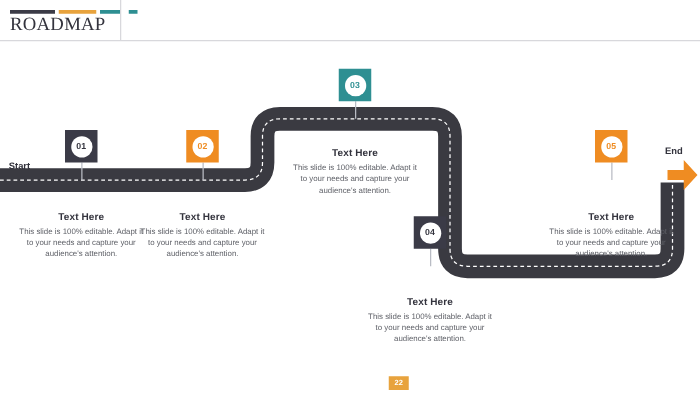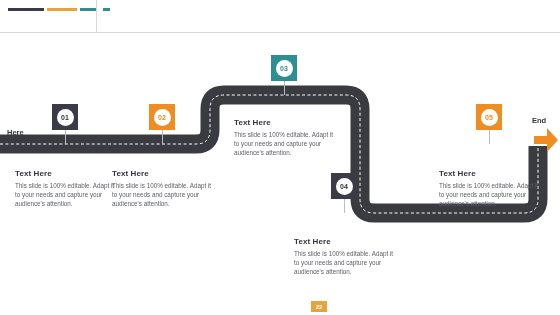--- a/index.html
+++ b/index.html
@@ -37,21 +37,21 @@
     font-size:7px;font-weight:bold;color:#33333d;letter-spacing:.2px;
   }
   .m-navy{background:#3b3b47;}
   .m-gold{background:#ef8c22;}
   .m-teal{background:#2e8f92;}
   .m-gold .disc{color:#ef8c22;}
   .m-teal .disc{color:#2e8f92;}
   .stem{position:absolute;width:1px;background:#b9bcc4;}
 
   
-  .txt-block{position:absolute;width:100px;text-align:left;}
+  .txt-block{position:absolute;width:100px;text-align:center;}
   .txt-head{
     font-size:8px;font-weight:bold;color:#33333d;
     margin-bottom:3px;letter-spacing:.1px;
   }
   .txt-body{font-size:6.3px;line-height:1.45;color:#5d5f66;}
 
   
   .edge-label{position:absolute;font-size:7.5px;font-weight:bold;color:#33333d;}
   #start-label{left:7px;top:92px;}
   #end-label{left:532px;top:80px;}
@@ -66,20 +66,21 @@
 </style>
 </head>
 <body>
 
 <div id="slide-header">
   <div class="title-bars">
     <div class="title-bar bar-navy"></div>
     <div class="title-bar bar-gold"></div>
     <div class="title-bar bar-teal"></div>
   </div>
+  <div id="page-title">ROADMAP</div>
   <div class="header-rule"></div>
   <div class="header-tab"></div>
 </div>
 
 <div id="roadmap">
 
   <svg id="road-svg" width="560" height="262" viewBox="0 0 560 262">
 
     <path d="M 0 108
              L 196 108
@@ -103,21 +104,21 @@
              Q 360 59 360 73
              L 360 163
              Q 360 177 374 177
              L 524 177
              Q 538 177 538 163
              L 538 110" fill="none" stroke="#ffffff" stroke-width="1" stroke-dasharray="3 2.4"></path>
 
     <path d="M 534 100 L 547 100 L 547 92 L 558 104 L 547 116 L 547 108 L 534 108 Z" fill="#ef8c22"></path>
   </svg>
 
-  <div class="edge-label" id="start-label">Here</div>
+  <div class="edge-label" id="start-label">Start</div>
   <div class="edge-label" id="end-label">End</div>
 
   <div class="stem" style="left:65px;top:94px;height:14px;"></div>
   <div class="marker m-navy" style="left:52px;top:68px;">
     <div class="disc">01</div>
   </div>
   <div class="txt-block" style="left:15px;top:133px;">
     <div class="txt-head">Text Here</div>
     <div class="txt-body">This slide is 100% editable. Adapt it to your needs and capture your audience's attention.</div>
   </div>

